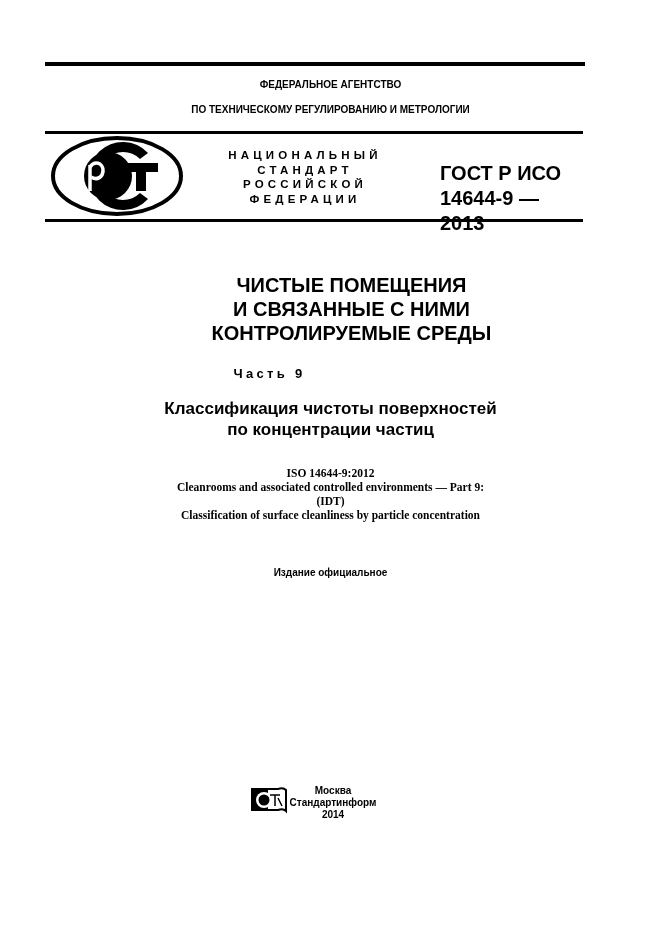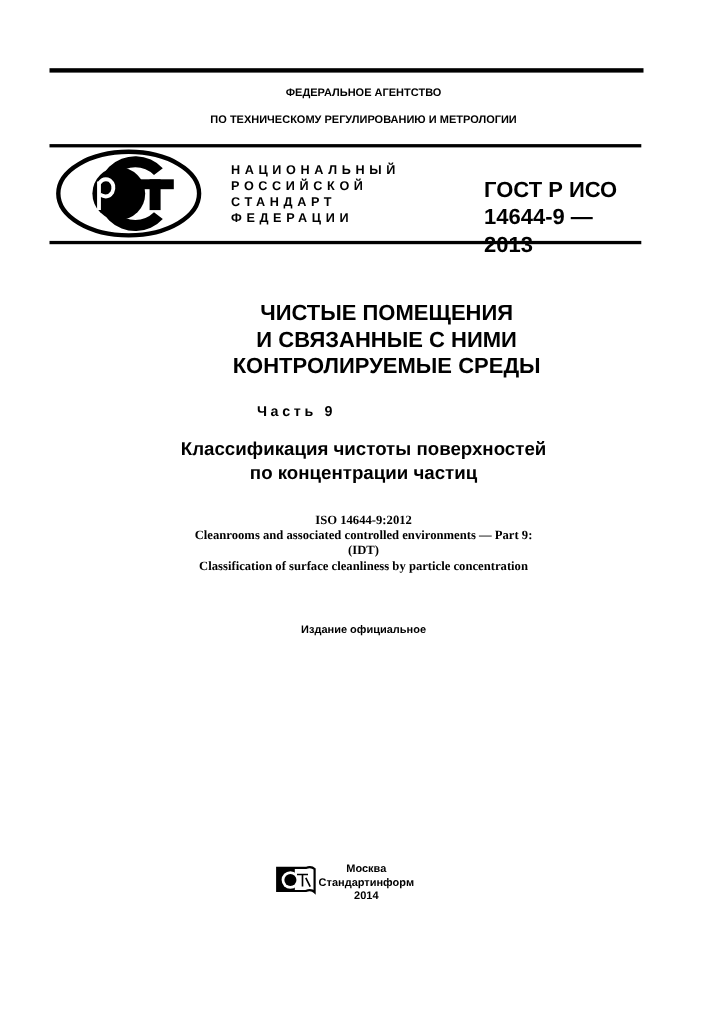--- a/index.html
+++ b/index.html
@@ -2,21 +2,21 @@
 <html><head>
   <meta charset="utf-8">
   <style>
     * { margin: 0; padding: 0; box-sizing: border-box; }
     html, body { width: 661px; height: 935px; background: #ffffff; overflow: hidden; }
     body { position: relative; font-family: "Liberation Sans", sans-serif; color: #000; }
     .abs { position: absolute; }
     .center { text-align: center; }
     .rule { position: absolute; background: #000; }
     .agency { left: 0; width: 661px; font-size: 10px; font-weight: bold; letter-spacing: 0; }
-    .natl { font-size: 11.5px; font-weight: bold; letter-spacing: 4.2px; line-height: 14.5px; text-align: left; }
+    .natl { font-size: 11.5px; font-weight: bold; letter-spacing: 4.2px; line-height: 14.5px; text-align: center; }
     .gost { font-size: 20px; font-weight: bold; line-height: 25px; }
     .title { left: 0; width: 661px; font-size: 20px; font-weight: bold; line-height: 24px; }
     .part { left: 0; width: 539px; font-size: 13px; font-weight: bold; letter-spacing: 3.3px; }
     .subtitle { left: 0; width: 661px; font-size: 17px; font-weight: bold; line-height: 21px; }
     .iso { left: 0; width: 661px; font-size: 11.5px; font-weight: bold; line-height: 14px; font-family: Liberation Serif, serif; }
     .edition { left: 0; width: 661px; font-size: 10px; font-weight: bold; }
     .publisher { font-size: 10px; font-weight: bold; line-height: 12px; text-align: center; }
   </style>
 </head>
 <body>
@@ -40,22 +40,22 @@
     <path d="M40 32 Q44 26 50 29 Q55 33 52 40 Q48 46 41 42" stroke="#fff" stroke-width="3.5" fill="none"></path>
 
     <rect x="74" y="28" width="34" height="9" fill="#000"></rect>
     <rect x="86" y="28" width="10" height="28" fill="#000"></rect>
     <rect x="64" y="26" width="10" height="2" fill="#000"></rect>
   </svg>
 </div>
 
 <div class="abs natl" style="left:210px; top:148px; width:190px;">
   <div>НАЦИОНАЛЬНЫЙ</div>
+  <div>СТАНДАРТ</div>
   <div>РОССИЙСКОЙ</div>
-  <div>СТАНДАРТ</div>
   <div>ФЕДЕРАЦИИ</div>
 </div>
 
 <div class="abs gost" style="left:440px; top:144px; width:150px;margin-top:17px;">
   <div>ГОСТ Р ИСО</div>
   <div>14644-9 —</div>
   <div>2013</div>
 </div>
 
 <div class="abs title center" style="top:273px;margin-left:21px;">

